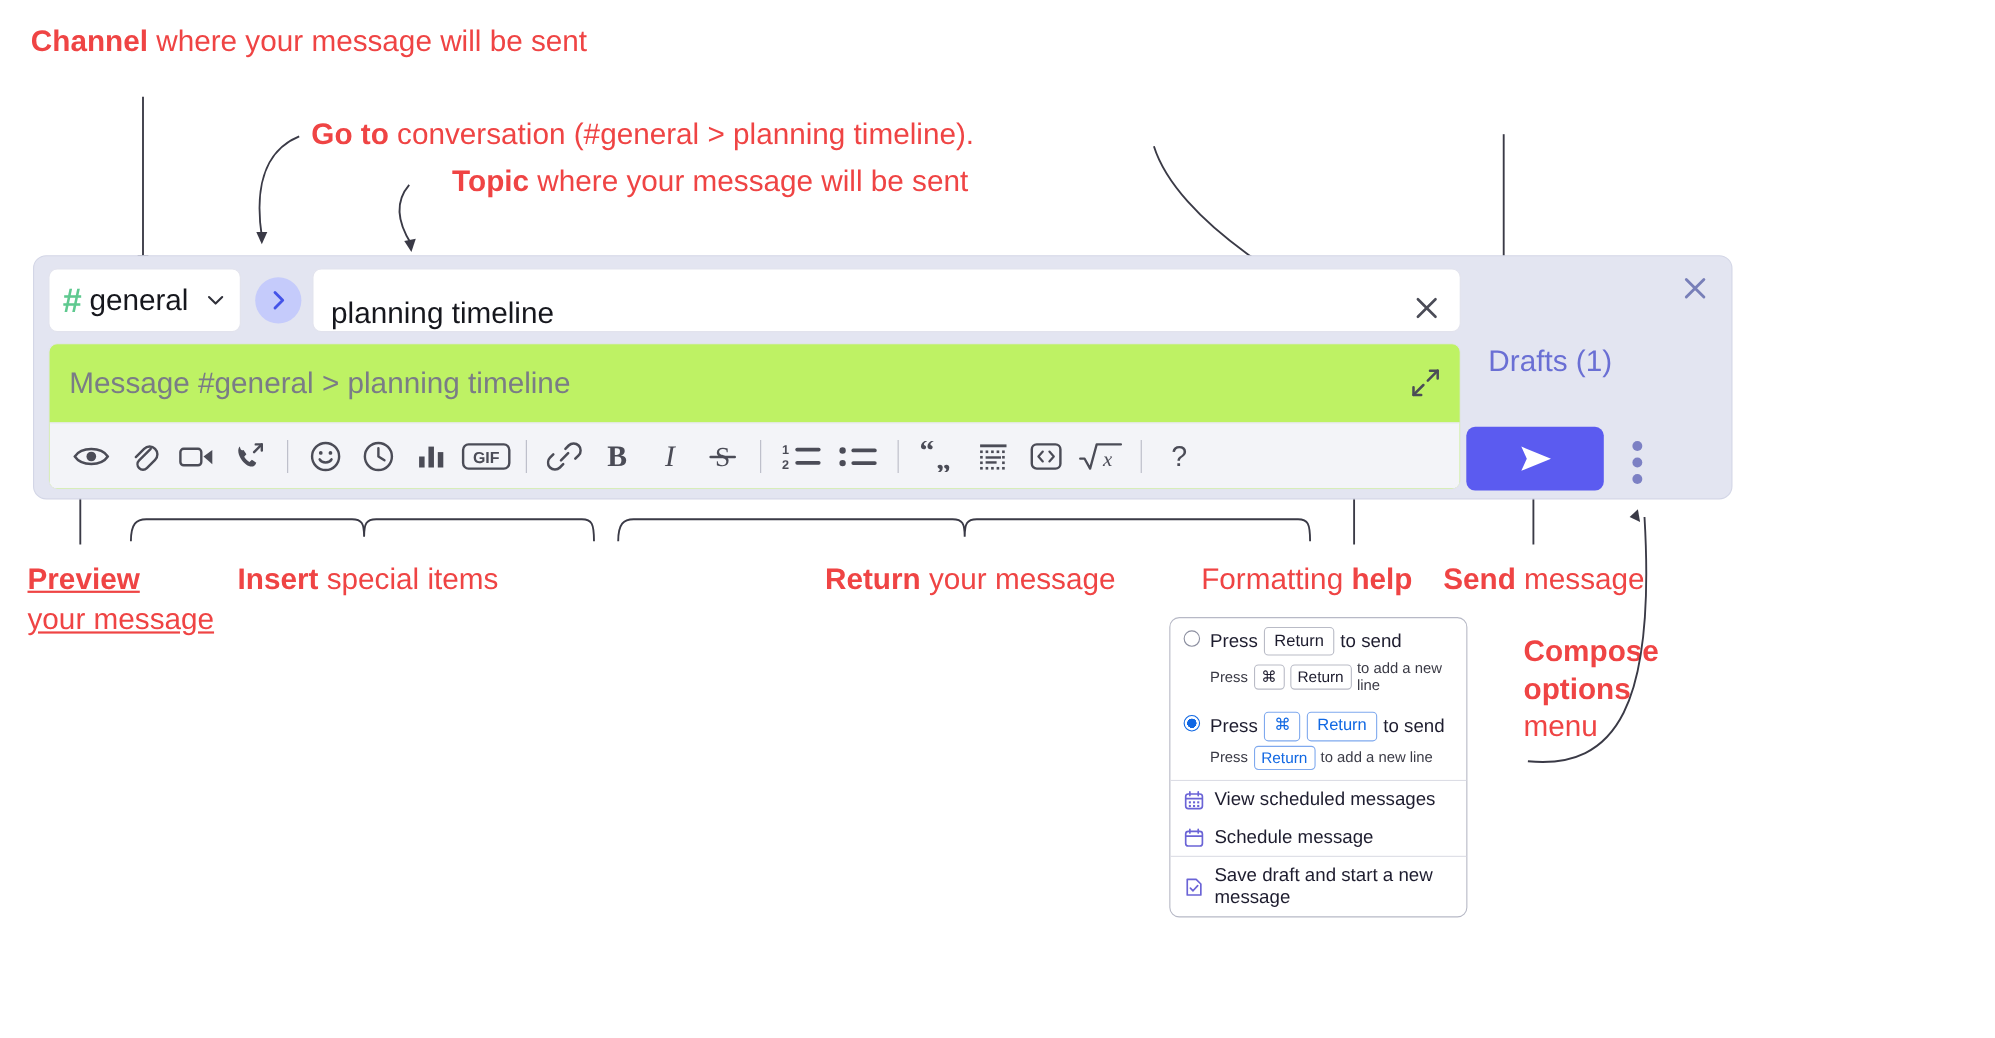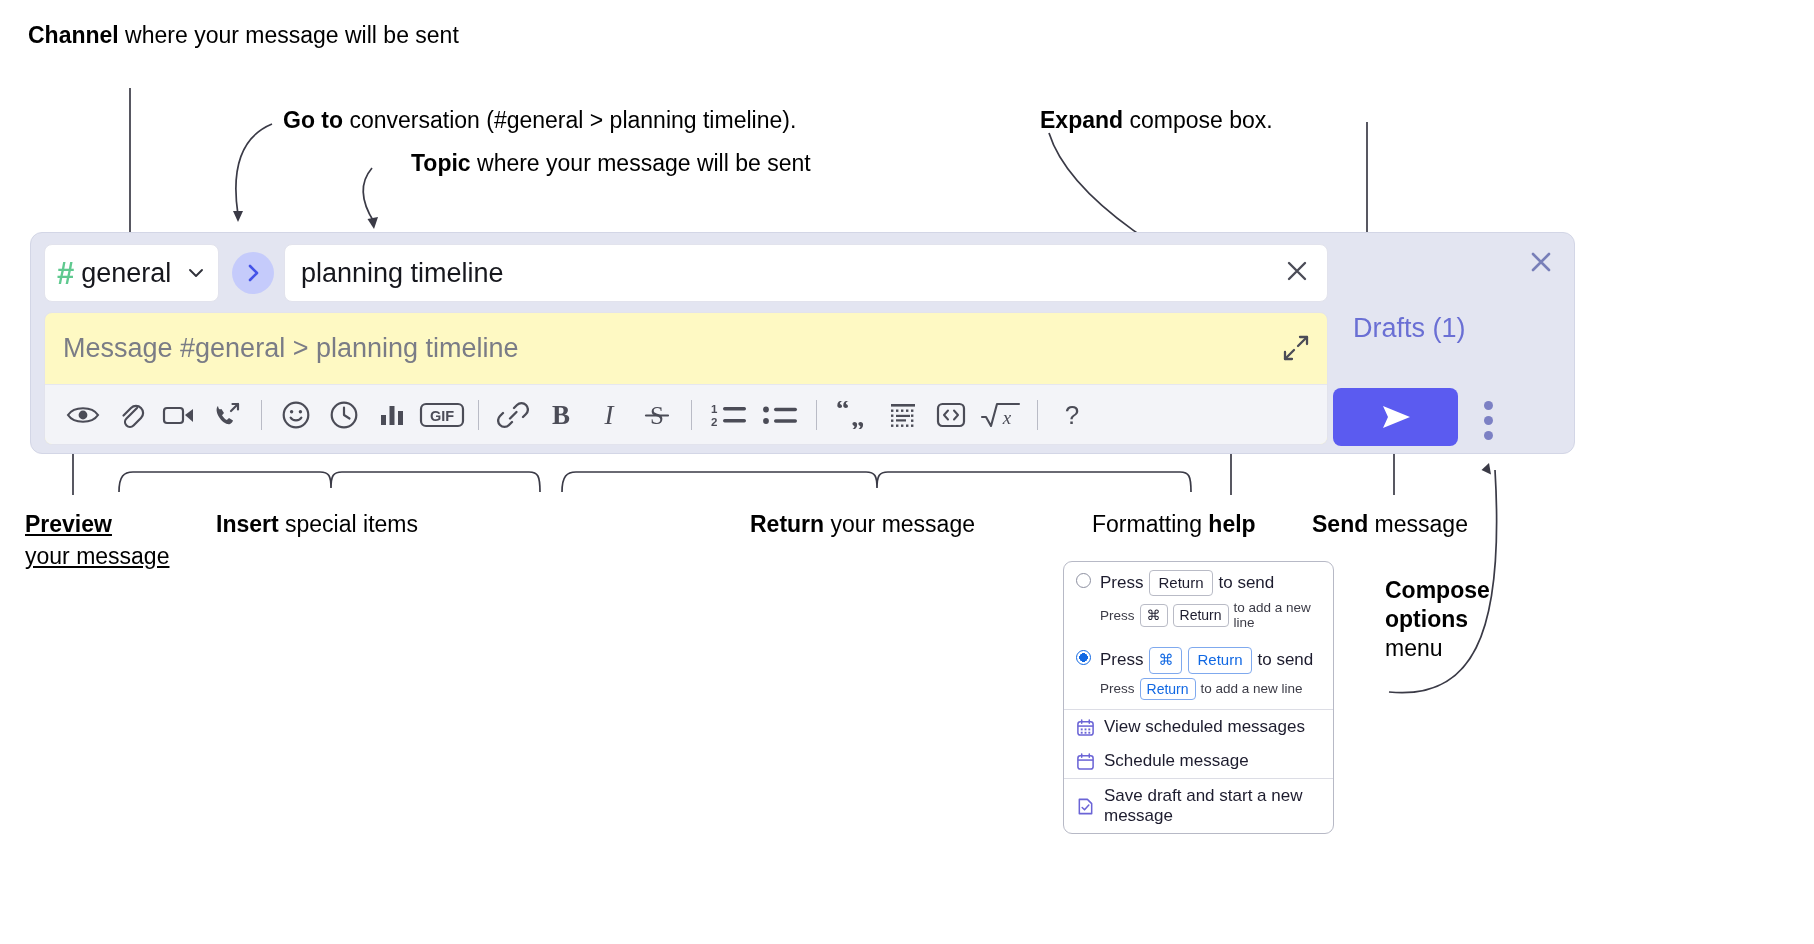--- a/index.html
+++ b/index.html
@@ -8,21 +8,21 @@
     width:1814px; height:944px;
     background:#ffffff;
     font-family:"Liberation Sans", sans-serif;
     color:#1d1c2e;
     position:relative;
     overflow:hidden;
   }
   .stage { position:absolute; inset:0; }
 
   
-  .anno { position:absolute; font-size:23px; line-height:1.18; color:#000000; white-space:nowrap; }
+  .anno { position:absolute; font-size:27px; line-height:1.18; color:#ef4444; white-space:nowrap; }
   .anno b { font-weight:700; }
   .anno i { font-style:italic; }
 
   
   .overlay { position:absolute; inset:0; pointer-events:none; }
 
   
   .compose {
     position:absolute; left:30px; top:232px; width:1545px; height:222px;
     background:#e3e5f1; border-radius:12px;
@@ -40,26 +40,26 @@
   .chan-name { font-size:27px; color:#16171d; }
 
   .goto-btn {
     width:42px;height:42px;border-radius:50%;background:#c5cbfb;
     display:flex;align-items:center;justify-content:center;
     margin:0 10px 0 13px; flex:0 0 auto;
   }
 
   .topic-field {
     flex:1 1 auto; height:58px; background:#fff; border:1px solid #e2e3ed; border-radius:8px;
-    display:flex;align-items:center; padding:0 14px 0 16px;
+    display:flex;align-items:flex-end; padding:0 14px 0 16px;
   }
   .topic-text { font-size:27px; color:#16171d; flex:1 1 auto; }
 
   .msgbox {
-    margin-top:10px; background:#fef9c3; border:1px solid #e2e3ed; border-radius:8px;
+    margin-top:10px; background:#bef264; border:1px solid #e2e3ed; border-radius:8px;
     height:133px; position:relative; overflow:hidden;
   }
   .placeholder { position:absolute; left:18px; top:20px; font-size:27px; color:#7a7c86; }
   .expand-ic { position:absolute; right:16px; top:20px; }
 
   .toolbar {
     position:absolute; left:0; right:0; bottom:0; height:60px;
     background:#f3f4f8; border-top:1px solid #e6e7ef;
     display:flex; align-items:center; padding:0 14px; gap:0;
   }
@@ -110,23 +110,20 @@
   </div>
 
   <div class="anno" style="left:283px; top:107px;">
     <b>Go to</b><span> conversation (#general &gt; planning timeline).</span>
   </div>
 
   <div class="anno" style="left:411px; top:150px;">
     <b>Topic</b><span> where your message will be sent</span>
   </div>
 
-  <div class="anno" style="left:1040px; top:107px;">
-    <b>Expand</b><span> compose box.</span>
-  </div>
 
 
   <div class="anno" style="left:25px; top:511px;text-decoration:underline;">
     <div><b>Preview</b></div>
     <div style="margin-top:5px;"><span>your message</span></div>
   </div>
 
   <div class="anno" style="left:216px; top:511px;">
     <b>Insert</b><span> special items</span>
   </div>

